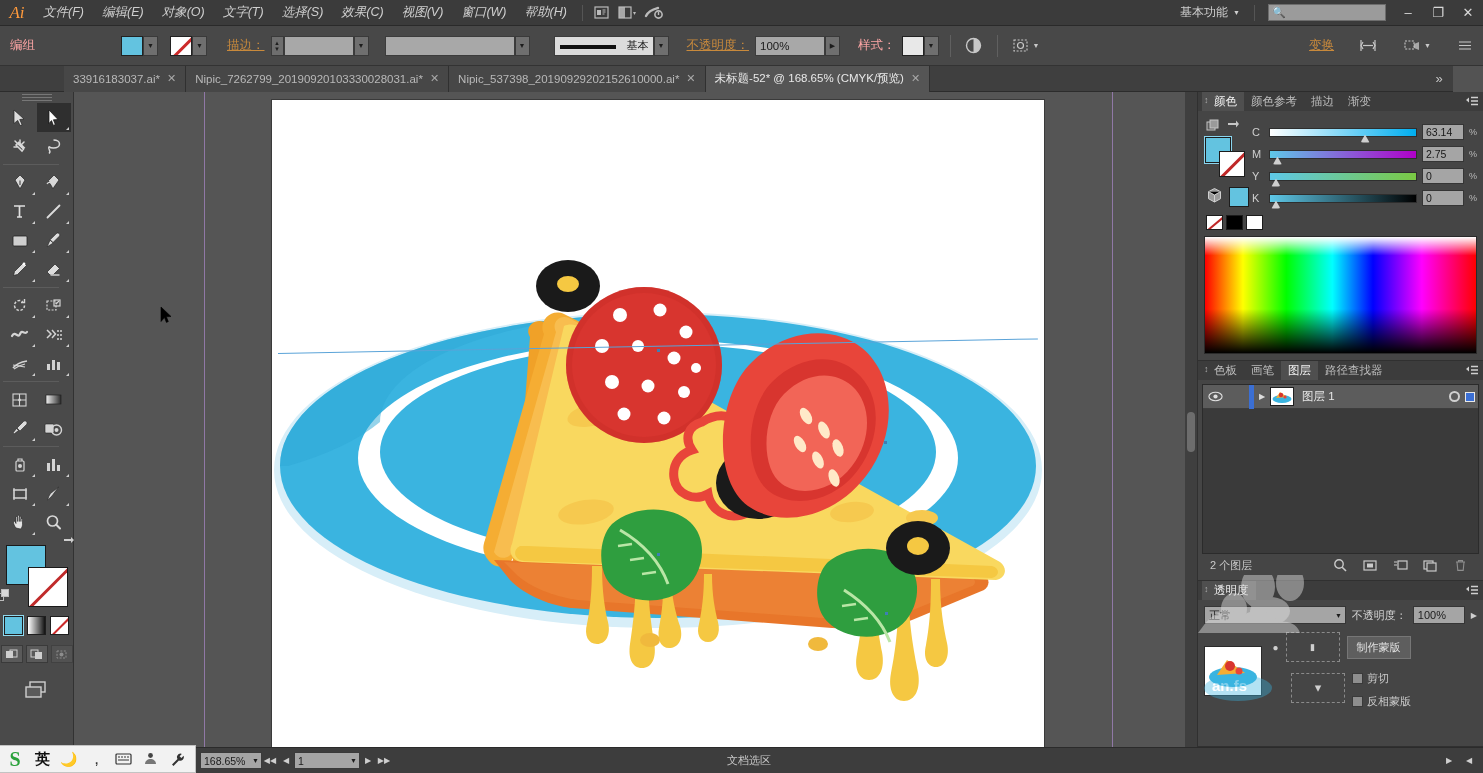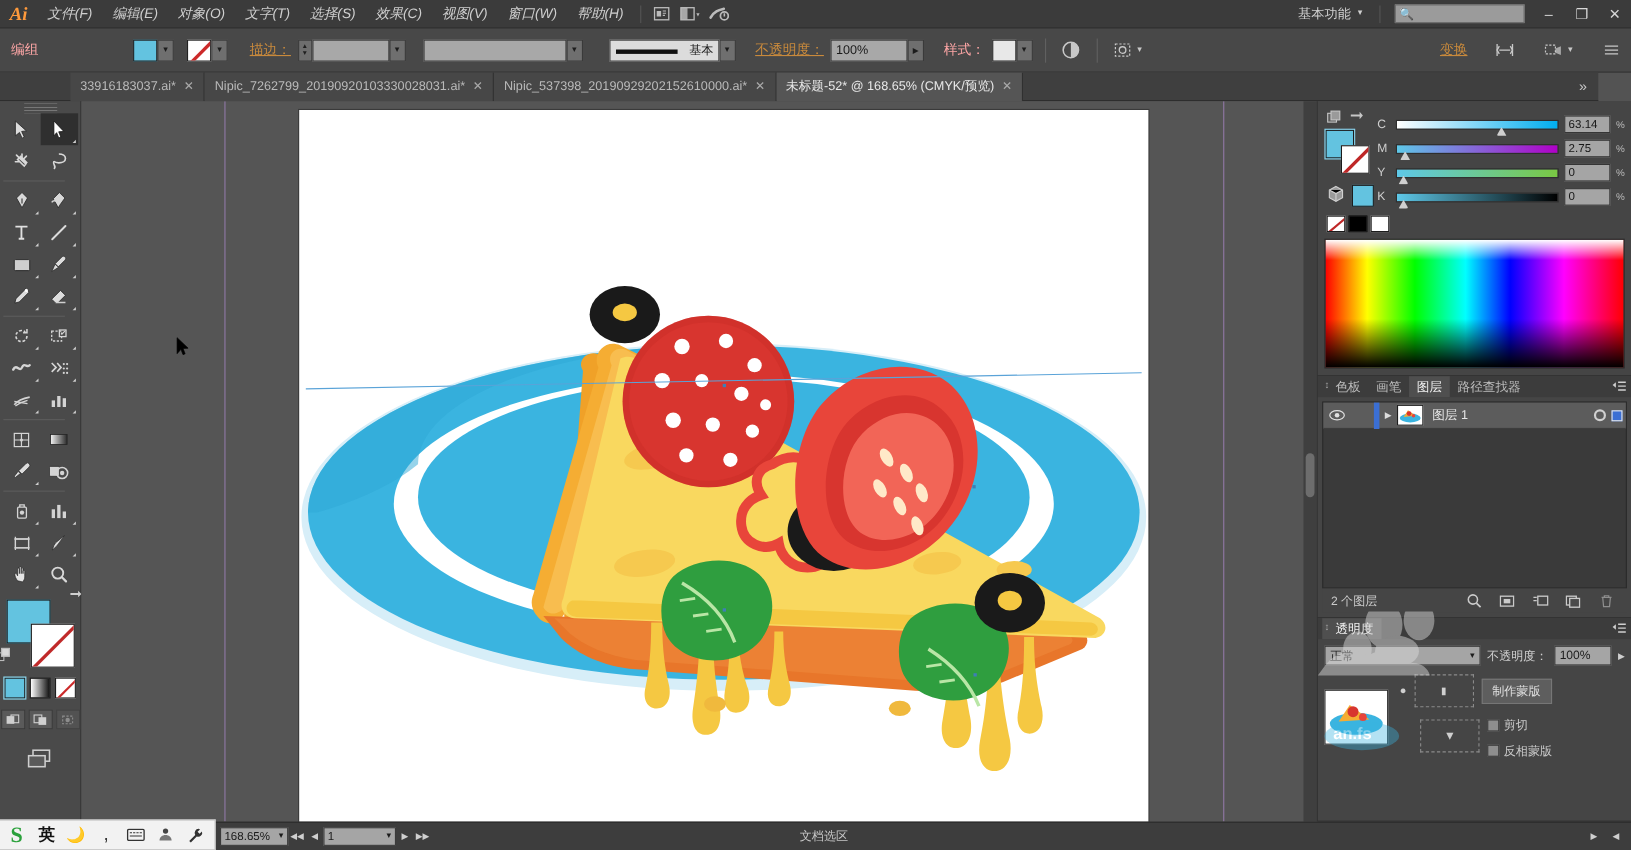--- a/index.html
+++ b/index.html
@@ -16,21 +16,21 @@
 
   
   .menubar {
     position: absolute; top:0; left:0; width:1483px; height:26px;
     background: #3b3b3b;
     display: flex; align-items: center;
     border-bottom: 1px solid #2a2a2a;
   }
   .ai-logo {
     width: 34px; height: 26px; display:flex; align-items:center; justify-content:center;
-    font-weight: bold; font-size: 17px; color:#ff9a3c; font-style: italic;
+    font-weight: normal; font-size: 17px; color:#ff9a3c; font-style: italic;
     font-family: "Liberation Serif", serif;
   }
   .menu-item {
     padding: 4px 9px; font-size: 12.5px; color: #cfcfcf; cursor: default;
     white-space: nowrap;
     font-style: italic;
   }
   .mb-sep { width:1px; height:16px; background:#555; margin:0 6px; }
   .mb-icon {
     width: 26px; height: 20px; display:flex; align-items:center; justify-content:center;
@@ -934,20 +934,32 @@
     </div>
   </div>
 
   <div class="canvas-scroll-v" style="right:286px;">
     <div class="thumb"></div>
   </div>
 
   <div class="panels">
 
     <div class="panel">
+      <div class="panel-tabs">
+        <div class="ptab active first">颜色</div>
+        <div class="ptab">颜色参考</div>
+        <div class="ptab">描边</div>
+        <div class="ptab">渐变</div>
+        <div class="panel-menu">
+          <svg width="14" height="11" viewBox="0 0 14 11">
+              <path d="M4 1.5l-3 2.5 3 2.5z" fill="#cfcfcf"></path>
+              <path d="M6 1.5h7M6 5h7M6 8.5h7" stroke="#cfcfcf" stroke-width="1.3"></path>
+            </svg>
+        </div>
+      </div>
       <div class="panel-body">
         <div class="colorpanel-row">
           <div class="cp-left">
             <div class="cp-mini-icons">
               <span>
                 <svg width="14" height="13" viewBox="0 0 14 13">
                     <rect x="1" y="3" width="8" height="8" fill="#5a5a5a" stroke="#c6c6c6" stroke-width="1"></rect>
                     <rect x="4" y="1" width="8" height="8" fill="#9a9a9a" stroke="#c6c6c6" stroke-width="1"></rect>
                   </svg>
               </span>

